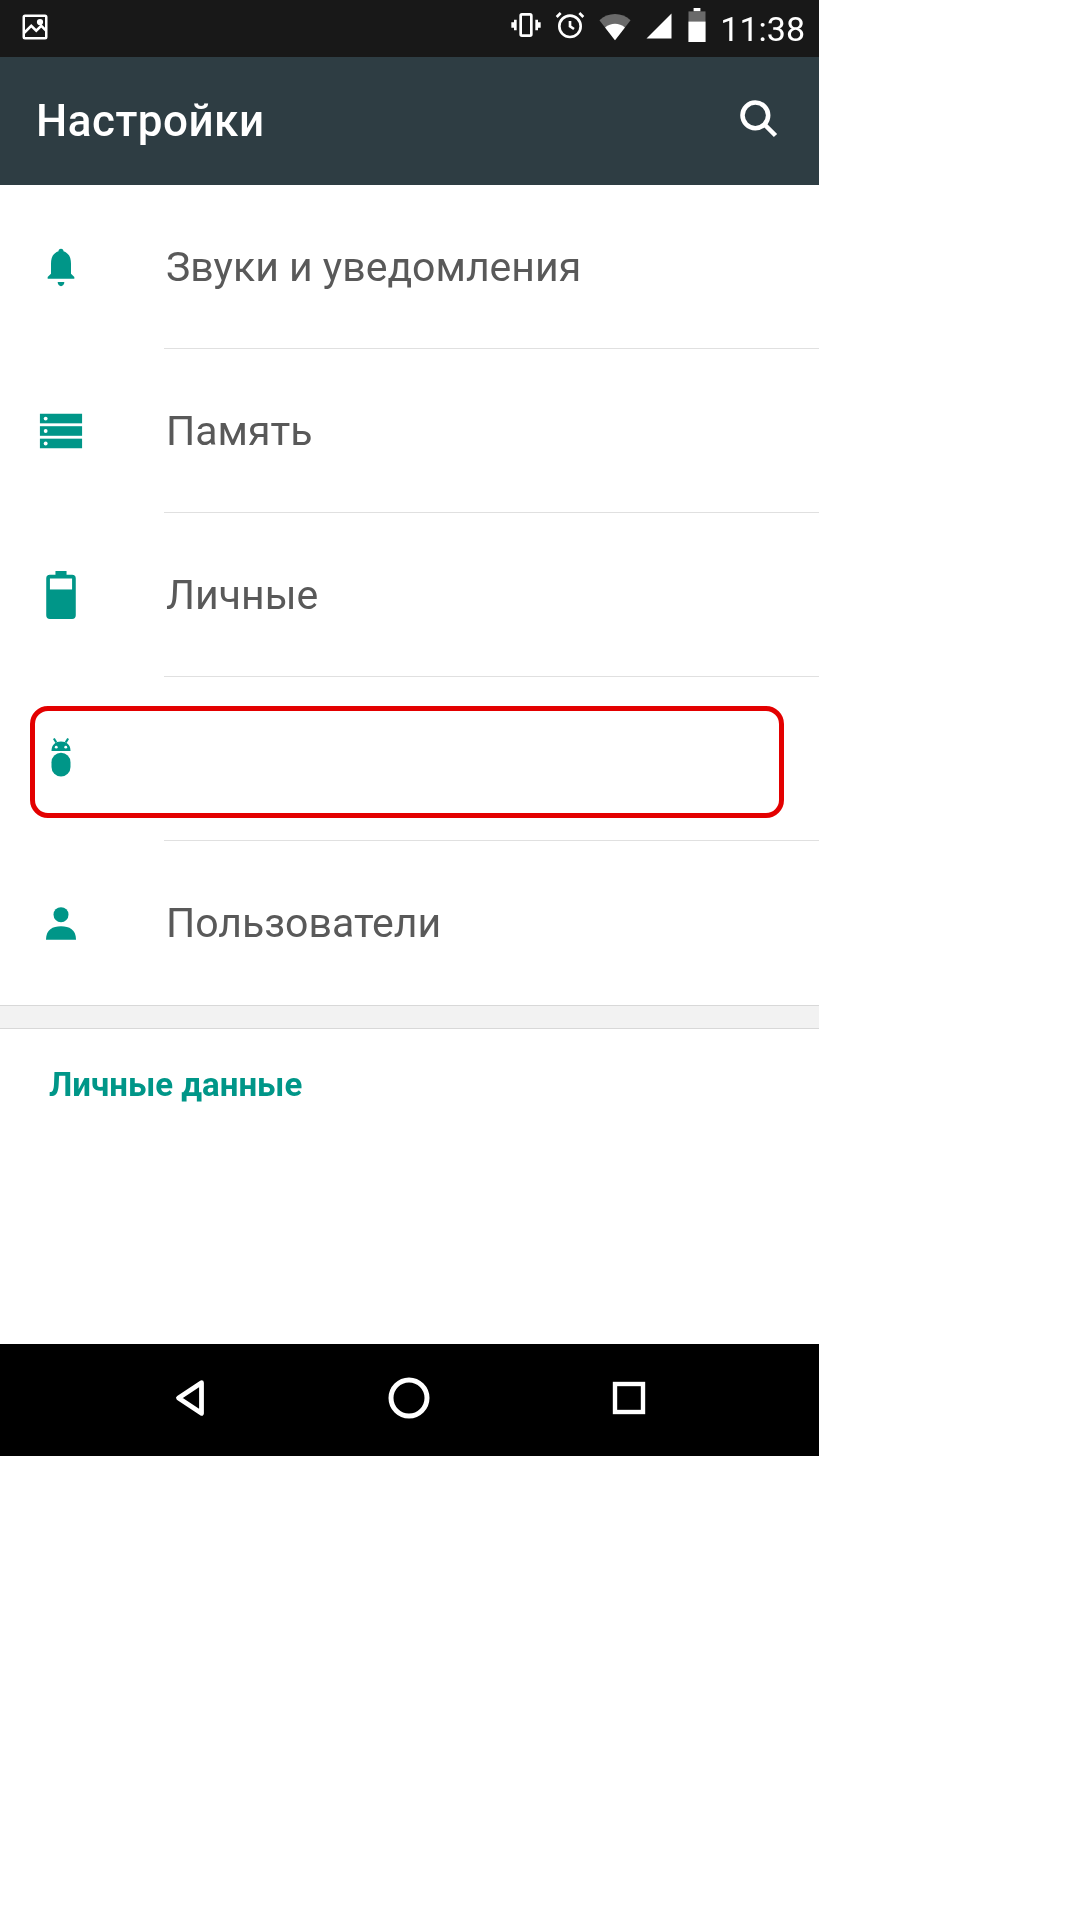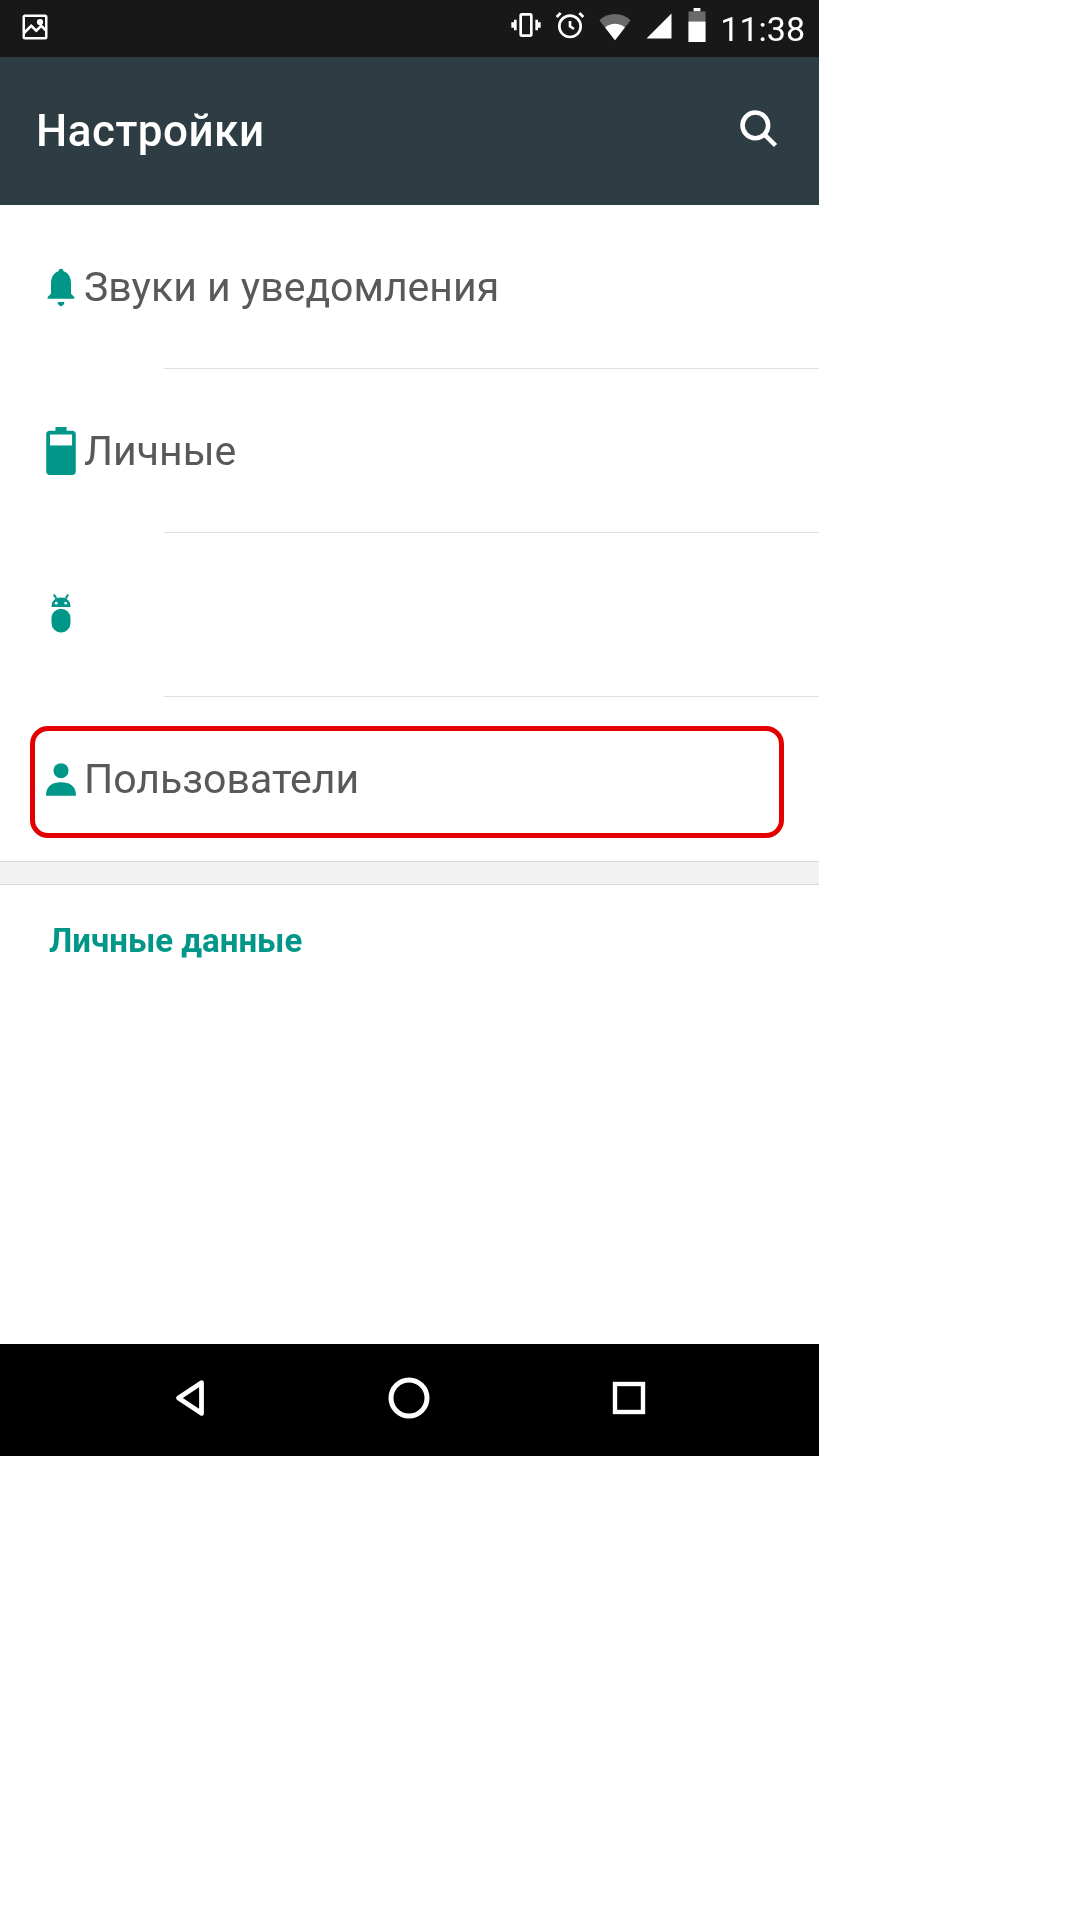--- a/index.html
+++ b/index.html
@@ -29,21 +29,21 @@
     }
     .status-right {
       margin-left: auto;
       display: flex;
       align-items: center;
       gap: 12px;
       font-size: 34px;
       font-weight: 400;
     }
     .app-bar {
-      height: 148px;
+      height: 128px;
       background: #2e3d43;
       display: flex;
       align-items: center;
       padding: 0 36px;
       color: #fff;
       position: relative;
     }
     .app-bar-title {
       font-size: 44px;
       font-weight: 500;
@@ -72,20 +72,21 @@
     }
     .list-icon {
       width: 46px;
       height: 46px;
       display: flex;
       align-items: center;
       justify-content: center;
       flex-shrink: 0;
     }
     .list-label {
+      margin-left: 82px;
       font-size: 41px;
       color: #595959;
       font-weight: 400;
     }
     .divider {
       position: absolute;
       bottom: 0;
       left: 164px;
       right: 0;
       height: 1px;
@@ -199,20 +200,34 @@
     <span class="list-icon">
       <svg width="40" height="44" viewBox="0 0 24 26" class="teal">
         <path d="M12 2 C13 2 13.5 2.8 13.5 3.5 C16.5 4.5 18 7 18 11 L18 17 L20 19 L20 20 L4 20 L4 19 L6 17 L6 11 C6 7 7.5 4.5 10.5 3.5 C10.5 2.8 11 2 12 2 Z"></path>
         <path d="M10 22 C10 23.5 11 24.5 12 24.5 C13 24.5 14 23.5 14 22 Z"></path>
       </svg>
     </span>
     <span class="list-label">Звуки и уведомления</span>
     <div class="divider"></div>
   </div>
 
+  <div class="list-item">
+    <span class="list-icon">
+      <svg width="46" height="40" viewBox="0 0 24 20" class="teal">
+        <rect x="1" y="1" width="22" height="5"></rect>
+        <rect x="1" y="7.5" width="22" height="5"></rect>
+        <rect x="1" y="14" width="22" height="5"></rect>
+        <circle cx="4" cy="3.5" r="1" fill="#fff"></circle>
+        <circle cx="4" cy="10" r="1" fill="#fff"></circle>
+        <circle cx="4" cy="16.5" r="1" fill="#fff"></circle>
+      </svg>
+    </span>
+    <span class="list-label">Память</span>
+    <div class="divider"></div>
+  </div>
 
   <div class="list-item">
     <span class="list-icon">
       <svg width="30" height="48" viewBox="0 0 16 26" class="teal">
         <rect x="5" y="0" width="6" height="3"></rect>
         <rect x="1" y="3" width="14" height="22" rx="1" fill="none" stroke="#009688" stroke-width="2"></rect>
         <rect x="1" y="10" width="14" height="15" rx="0"></rect>
       </svg>
     </span>
     <span class="list-label">Личные</span>

